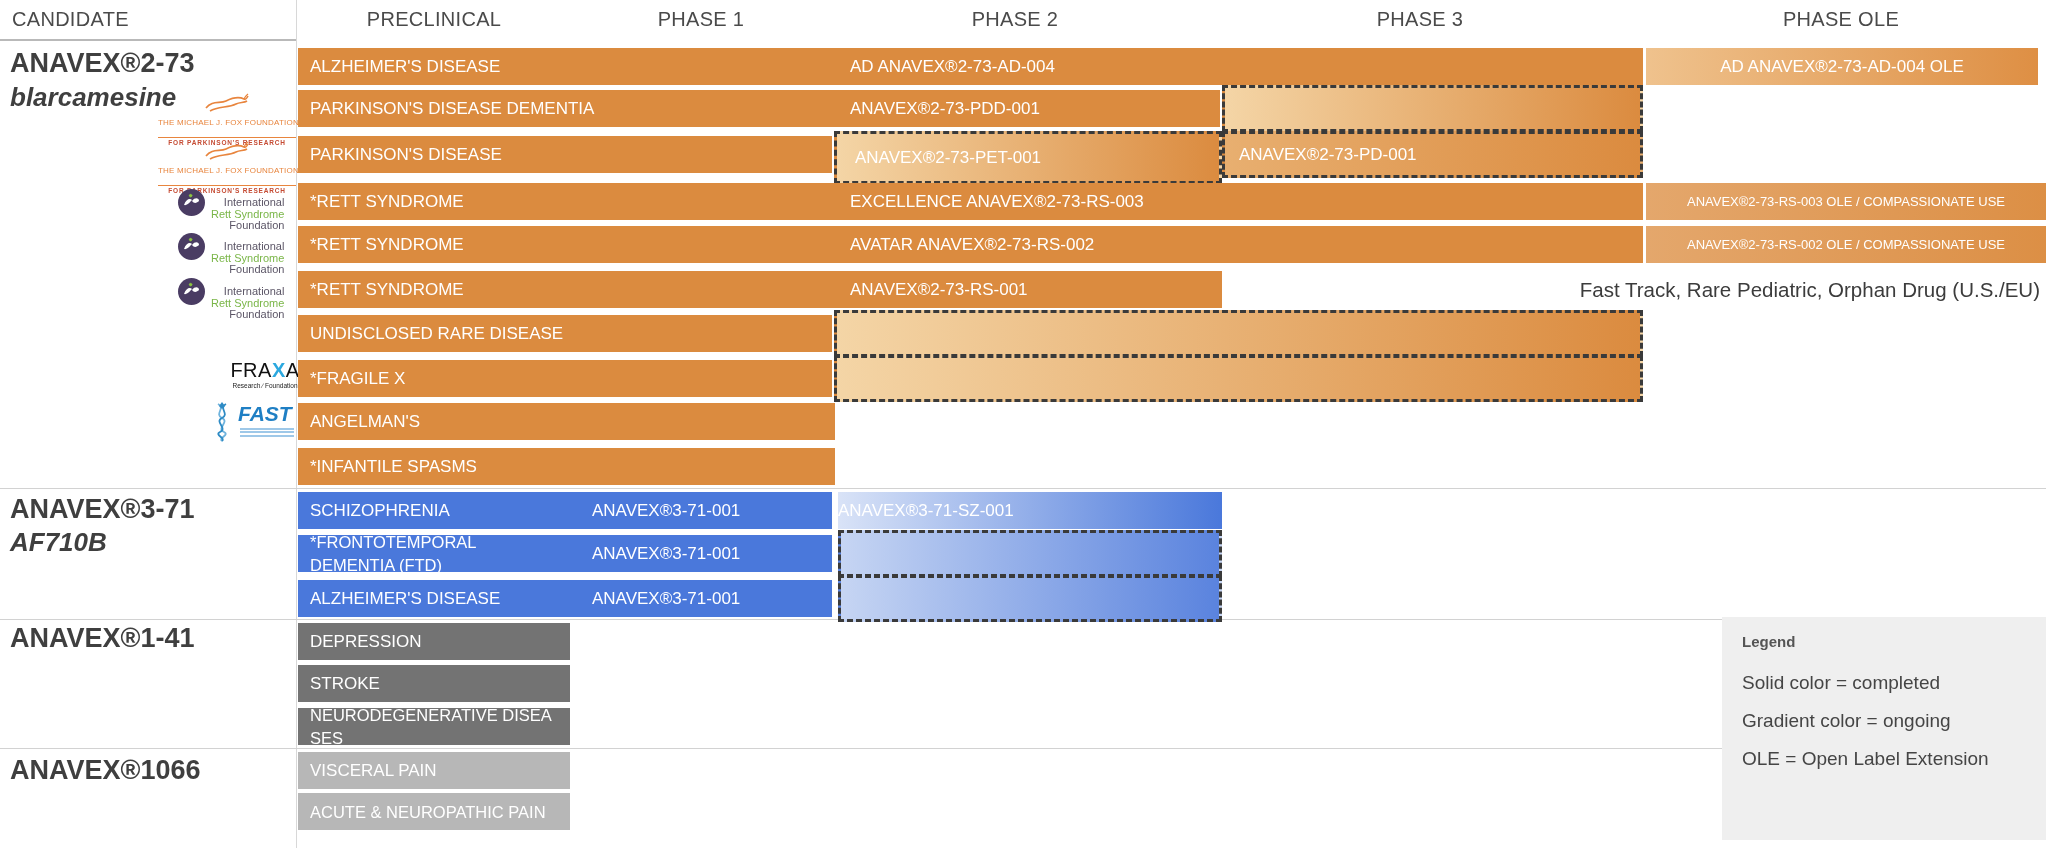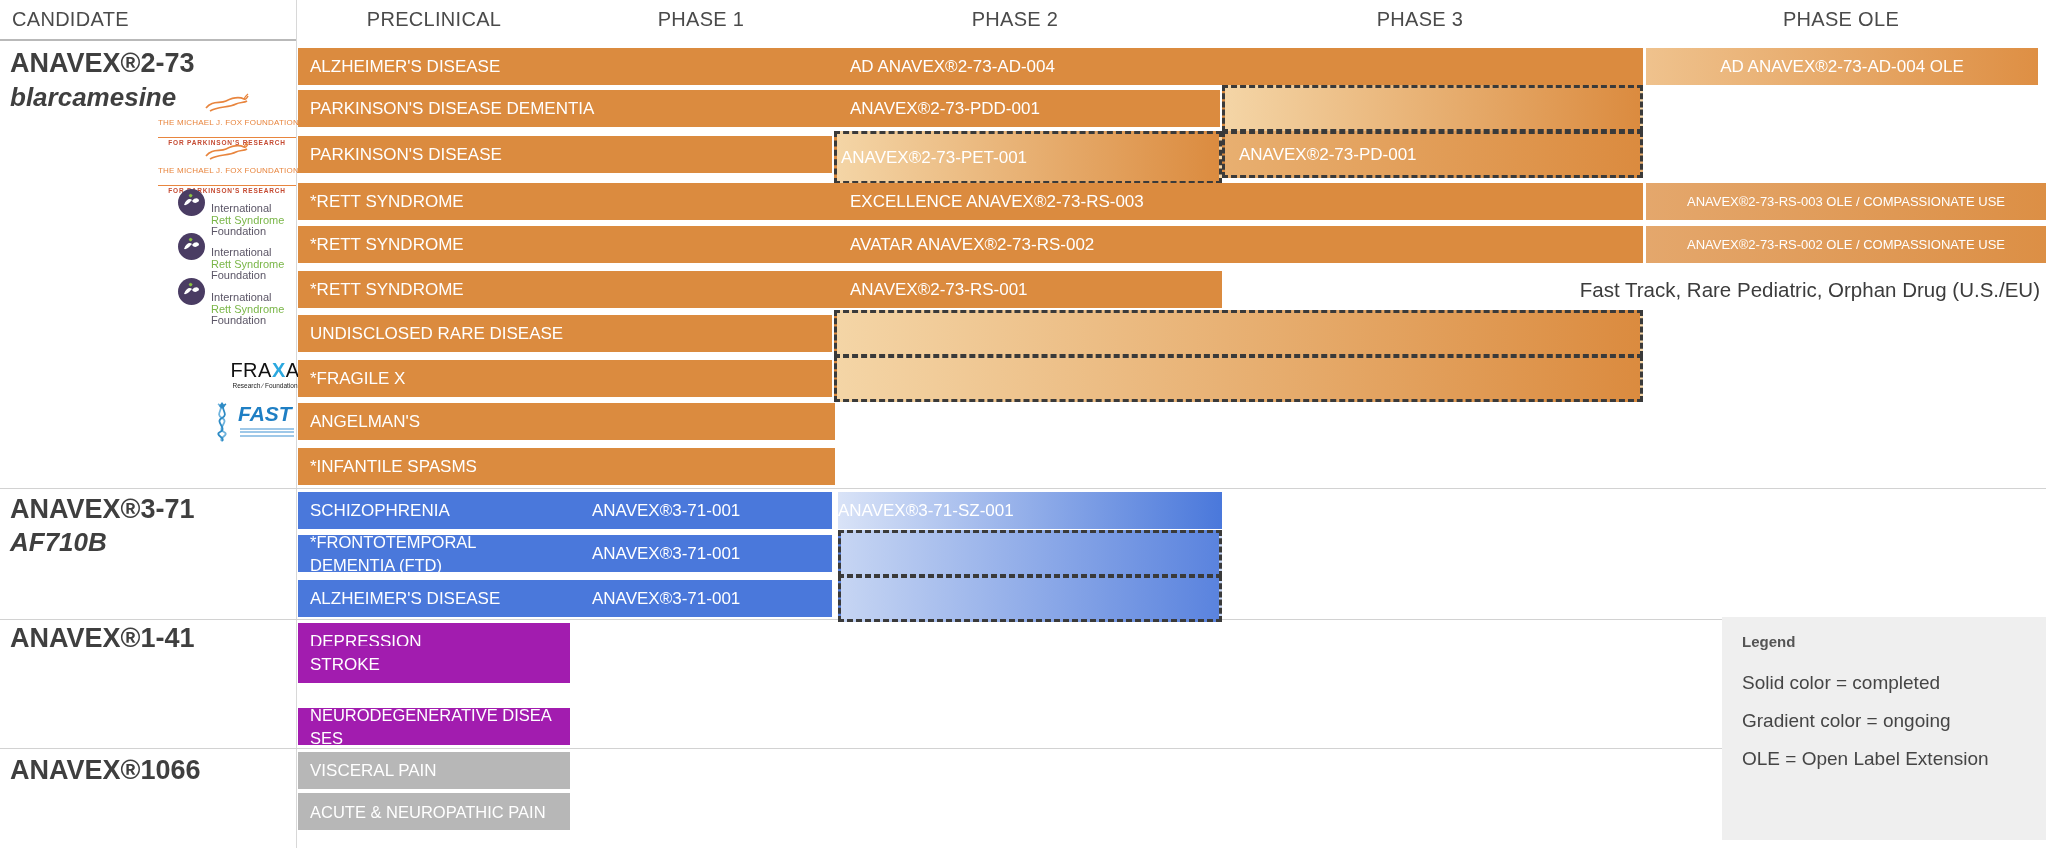--- a/index.html
+++ b/index.html
@@ -7,21 +7,21 @@
        font-family:"Liberation Sans","DejaVu Sans",sans-serif;}
   .colhead{position:absolute;top:8px;font-size:20px;color:#4a4a4a;letter-spacing:.3px;transform:translateX(-50%);white-space:nowrap;}
   .candhead{position:absolute;top:8px;left:12px;font-size:20px;color:#4a4a4a;letter-spacing:.3px;}
   .underline{position:absolute;left:0;top:39px;width:296px;height:2px;background:#b9b9b9;}
   .vline{position:absolute;left:296px;top:0;width:1px;height:848px;background:#d8d8d8;}
   .gsep{position:absolute;left:0;width:2046px;height:1px;background:#d2d2d2;}
   .row{position:absolute;left:0;width:2046px;height:37px;}
   .seg{position:absolute;top:0;height:37px;display:flex;align-items:center;box-sizing:border-box;color:#fff;font-size:17px;}
   .solid-o{background:#DB8B3F;}
   .solid-b{background:#4A78DB;}
-  .solid-g{background:#a21caf;}
+  .solid-g{background:#737373;}
   .solid-lg{background:#B7B7B7;}
   .grad-o{background:linear-gradient(90deg,#F4D5A6,#DB8B3F);}
   .grad-o2{background:linear-gradient(90deg,#E8AF70,#DB8B3F);}
   .grad-o-ole{background:linear-gradient(90deg,#EFC28D,#DE8F44);}
   .grad-o-ole-sm{background:linear-gradient(90deg,#E4A76C,#DC8F45);}
   .grad-b{background:linear-gradient(90deg,#D9E3F7,#4A78DB);}
   .grad-b-dash{background:linear-gradient(90deg,#C6D5F3,#5A83DE);}
   .dash{border:3px dashed #3a3a3a;}
   .lbl{position:absolute;left:12px;top:0;line-height:37px;white-space:nowrap;}
   .lbl.two{line-height:23px;top:50%;transform:translateY(-50%);white-space:normal;width:248px;font-size:16.5px;}
@@ -35,21 +35,21 @@
   
   .legend{position:absolute;left:1722px;top:617px;width:324px;height:223px;background:#efefef;box-sizing:border-box;padding:16px 0 0 20px;}
   .legend .ltitle{font-size:15px;font-weight:bold;color:#555;margin-bottom:14px;}
   .legend .litem{font-size:19px;color:#454545;line-height:38px;white-space:nowrap;}
   
   .mjff{position:absolute;left:158px;width:138px;text-align:center;}
   .mjff .mj1{font-size:8px;color:#E8853E;letter-spacing:.2px;border-bottom:1px solid #E8853E;padding-bottom:10px;white-space:nowrap;}
   .mjff .mj2{font-size:6.5px;color:#C54B33;letter-spacing:.8px;font-weight:bold;white-space:nowrap;margin-top:1px;}
   .rett{position:absolute;left:178px;width:120px;height:40px;}
   .rett .rcirc{position:absolute;left:0;top:5px;width:27px;height:27px;border-radius:50%;background:#4A3C63;}
-  .rett .rtxt{position:absolute;left:33px;top:19px;font-size:11px;line-height:11.5px;color:#5B5566;white-space:nowrap;}
+  .rett .rtxt{position:absolute;left:33px;top:13px;font-size:11px;line-height:11.5px;color:#5B5566;white-space:nowrap;text-align:right;}
   .rett .green{color:#7AB648;}
   .fraxa{position:absolute;left:226px;top:359px;width:78px;text-align:center;}
   .fraxa .fx{font-size:20px;color:#111;letter-spacing:.5px;white-space:nowrap;}
   .fraxa .fx .x{color:#2BA8DF;font-weight:bold;}
   .fraxa .fsub{font-size:6.5px;color:#222;white-space:nowrap;}
   .fast{position:absolute;left:210px;top:400px;width:96px;height:42px;}
   .fast .fname{position:absolute;left:28px;top:2px;font-size:21px;font-weight:bold;font-style:italic;color:#1F7FC4;}
   .fast .tag{position:absolute;left:30px;top:26px;width:54px;}
   .fast .tag i{display:block;height:2px;background:#9EC8E8;margin:1.5px 0;}
 </style>
@@ -173,21 +173,21 @@
       <span class="lbl">PARKINSON'S DISEASE DEMENTIA</span>
       <span class="trial" style="left:552px">ANAVEX®2-73-PDD-001</span>
     </div>
     <div class="seg grad-o dash" style="left:1222px;width:421px;top:-5px;height:47px"></div>
   </div>
 
   <div class="row" style="top:136px">
     <div class="seg solid-o" style="left:298px;width:534px">
       <span class="lbl">PARKINSON'S DISEASE</span>
     </div>
-    <div class="seg grad-o dash" style="left:834px;width:388px;top:-5px;height:53px;padding-left:4px">
+    <div class="seg grad-o dash" style="left:834px;width:388px;top:-5px;height:53px;padding-left:18px">
       <span>ANAVEX®2-73-PET-001</span>
     </div>
     <div class="seg grad-o2 dash" style="left:1222px;width:421px;top:-5px;height:47px;padding-left:14px">
       <span>ANAVEX®2-73-PD-001</span>
     </div>
   </div>
 
   <div class="row" style="top:183px">
     <div class="seg solid-o" style="left:298px;width:1345px">
       <span class="lbl">*RETT SYNDROME</span>
@@ -267,21 +267,21 @@
     </div>
     <div class="seg grad-b-dash dash" style="left:838px;width:384px;top:-5px;height:47px"></div>
   </div>
 
   <div class="row" style="top:623px">
     <div class="seg solid-g" style="left:298px;width:272px">
       <span class="lbl">DEPRESSION</span>
     </div>
   </div>
 
-  <div class="row" style="top:646px">
+  <div class="row" style="top:665px">
     <div class="seg solid-g" style="left:298px;width:272px">
       <span class="lbl">STROKE</span>
     </div>
   </div>
 
   <div class="row" style="top:708px">
     <div class="seg solid-g" style="left:298px;width:272px">
       <span class="lbl two ba">NEURODEGENERATIVE  DISEASES</span>
     </div>
   </div>

